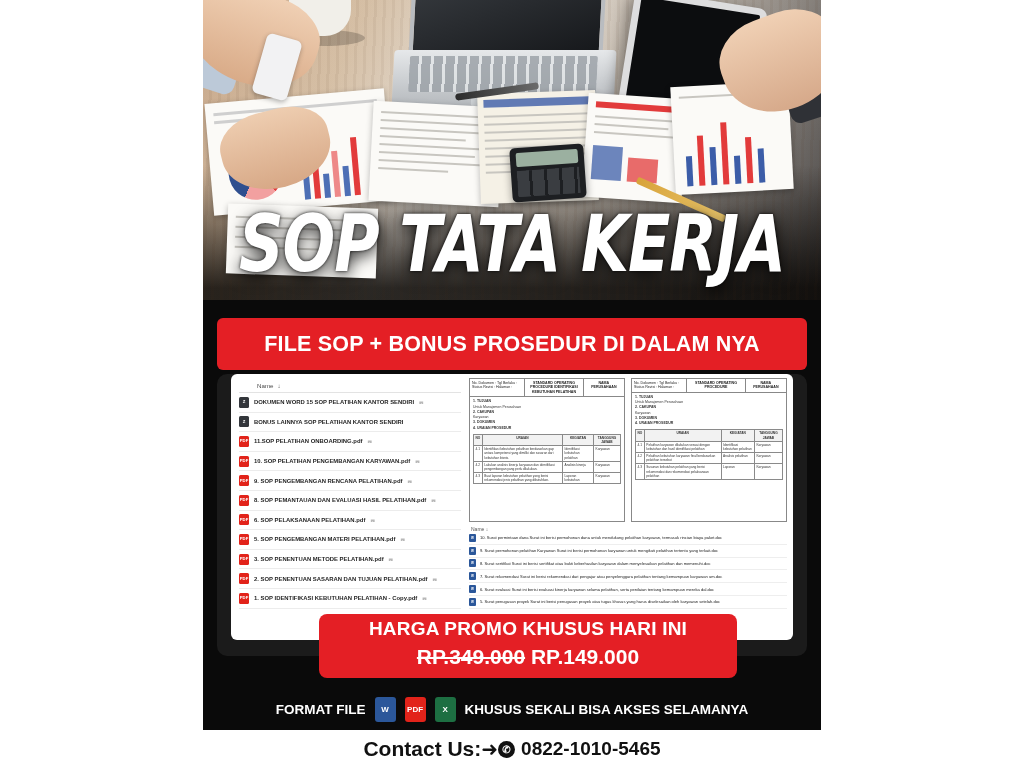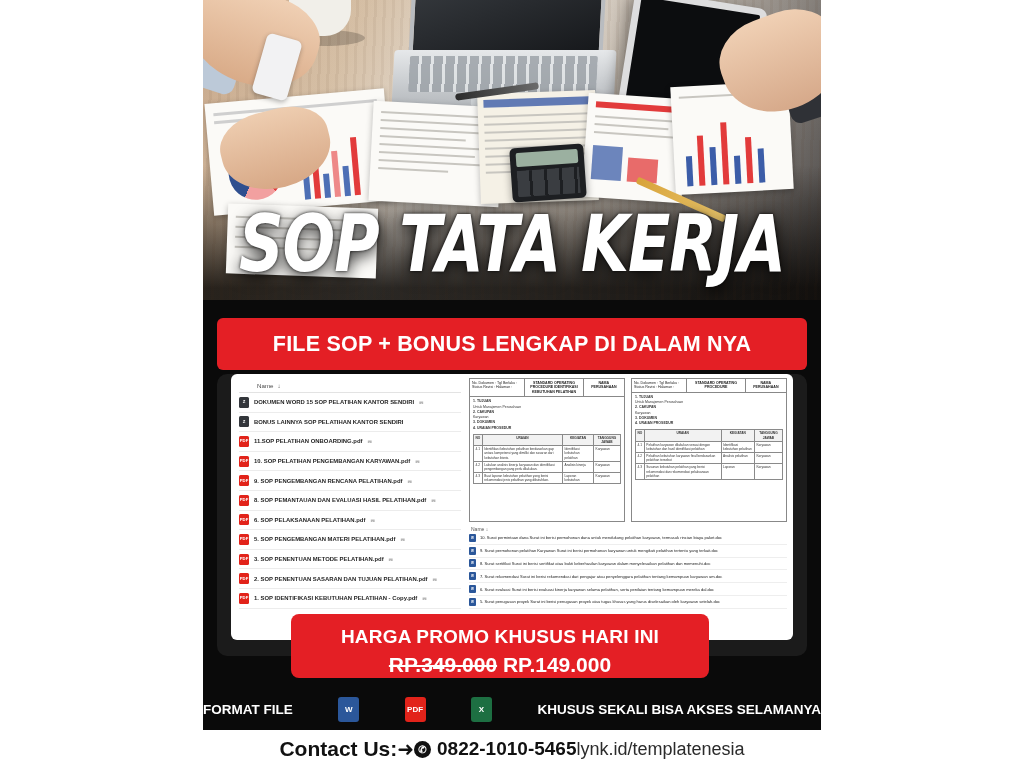--- a/index.html
+++ b/index.html
@@ -316,50 +316,50 @@
   }
   .bl-icon {
     flex:0 0 auto; width:7px; height:8px; border-radius:1px;
     background:#2b579a; color:#fff; font-size:3px; font-weight:bold;
     display:flex; align-items:center; justify-content:center;
   }
 
   
   #promo {
     position: absolute;
-    left: 88px;
+    left: 116px;
     top: 614px;
     width: 418px;
     height: 64px;
     background: #e41f25;
     border-radius: 8px;
     text-align: center;
     color: #fff;
-    padding-top: 12px;
+    padding-top: 4px;
     box-sizing: border-box;
   }
   #promo .l1 {
     font-size: 19px; font-weight: bold; letter-spacing: .2px;
   }
   #promo .l2 {
     margin-top: 5px;
     font-size: 21px; font-weight: bold;
   }
   #promo .l2 .old {
     text-decoration: line-through;
     text-decoration-color: #ffffff;
   }
 
   
   #format-row {
     position: absolute;
     left: 0; top: 694px;
     width: 618px;
     height: 30px;
-    display: flex; align-items: center; justify-content: space-between; gap: 3px;
+    display: flex; align-items: center; justify-content: center; gap: 9px;
     color: #ffffff; font-weight: bold; font-size: 13.5px;
   }
   .fmt-badge {
     width: 21px; height: 25px; border-radius: 3px;
     display: flex; align-items: center; justify-content: center;
     color: #fff; font-size: 8px; font-weight: bold;
   }
   .fmt-w { background: #2b579a; }
   .fmt-p { background: #e2231a; }
   .fmt-x { background: #1d6f42; }
@@ -486,21 +486,21 @@
       <div class="hand hand-l"></div>
       <div class="phone"></div>
       <div class="hand hand-l2"></div>
       <div class="sleeve sleeve-r"></div>
       <div class="hand hand-r"></div>
 
       <div id="hero-title">SOP TATA KERJA</div>
     </div>
 
     <div id="red-banner">
-      <span>FILE SOP + BONUS LENGKAP DI DALAM NYA</span>
+      <span>FILE SOP + BONUS PROSEDUR DI DALAM NYA</span>
     </div>
 
     <div id="shot-frame">
       <div id="shot">
 
         <div class="col-left">
           <div class="list-header">
             <span>Name</span>
             <span>↓</span>
           </div>
@@ -729,16 +729,15 @@
 
   <div class="sep-line"></div>
 
   <div id="footer">
     <span class="contact">Contact Us:</span>
     <span class="arrow">➜</span>
     <span class="wa">
       <span class="wa-icon">✆</span>
       <span>0822-1010-5465</span>
     </span>
-    <span class="lynk">lynk.id/templatenesia</span>
   </div>
 
 </div>
 
 </body></html>

